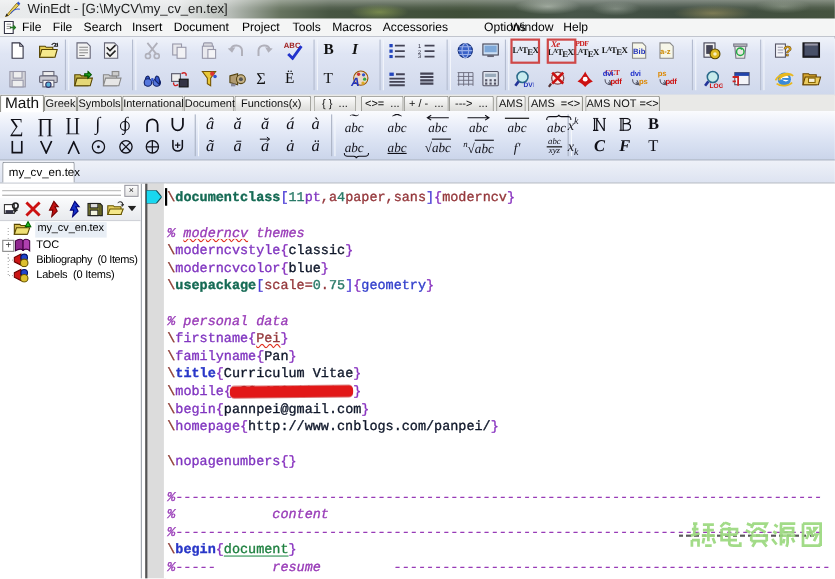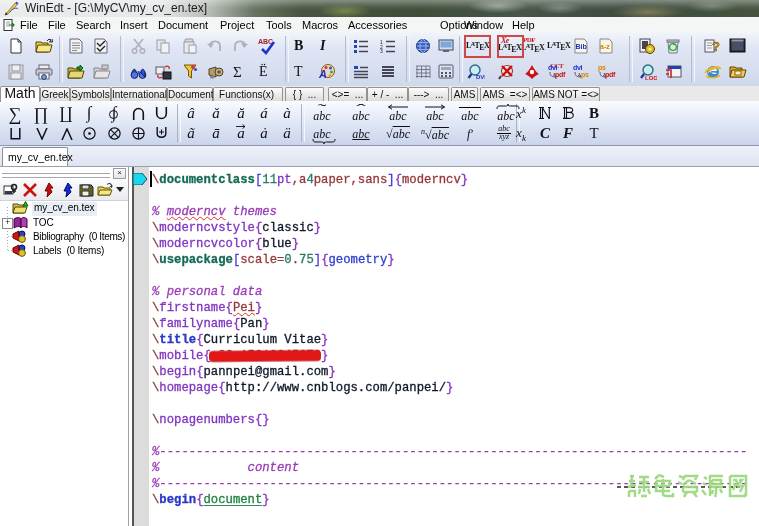--- a/index.html
+++ b/index.html
@@ -569,20 +569,21 @@
 <div><span class="bs">\</span><span class="cmd">mobile</span><span class="pb">{</span><span class="opt">+86-15012345678</span><span class="pb">}</span></div>
 <div><span class="bs">\</span><span class="cmd">begin</span><span class="pb">{</span><span class="txt">pannpei@gmail.com</span><span class="pb">}</span></div>
 <div><span class="bs">\</span><span class="cmd">homepage</span><span class="pb">{</span><span class="txt">http://www.cnblogs.com/panpei/</span><span class="pb">}</span></div>
 <div>&nbsp;</div>
 <div><span class="bs">\</span><span class="cmd">nopagenumbers</span><span class="pb">{}</span></div>
 <div>&nbsp;</div>
 <div><span class="cm">%--------------------------------------------------------------------------------</span></div>
 <div><span class="cm">%            content</span></div>
 <div><span class="cm">%--------------------------------------------------------------------------------</span></div>
 <div><span class="bs">\</span><span class="kw2">begin</span><span class="pb">{</span><span class="genv">document</span><span class="pb">}</span></div>
+<div><span class="cm">%-----       resume         ------------------------------------------------------</span></div>
 </div>
 <div id="scribble"></div>
 </div>
 <div class="abs" style="left:617px;top:319px;width:125px;height:2px;background:repeating-linear-gradient(90deg,#5a5a5a 0 4px,transparent 4px 7px)"></div>
     <svg id="wm1" class="abs" width="122" height="24" viewBox="0 0 122 24" fill="none" stroke="#9bd87e" stroke-width="2.5" opacity="0.92">
 
 <path d="M3 2 L7 2 M2 7 L8 7 M5 2 L4 12 M1 13 L9 11 M2 17 L8 17 L8 23 M2 23 L2 17"></path>
 <path d="M12 3 L22 3 M12 8 L22 8 M17 3 L17 13 M11 13 L23 13 M17 13 L17 18 M13 15 L12 20 M21 15 L23 20 M14 22 L20 22"></path>
 
 <path d="M32 1 L28 5 M32 1 L37 3 M29 7 L43 7 L43 12 M29 7 L29 17 L43 17 M29 12 L43 12 M36 5 L36 20 C36 22,38 22,40 22 L46 22 L46 19"></path>

